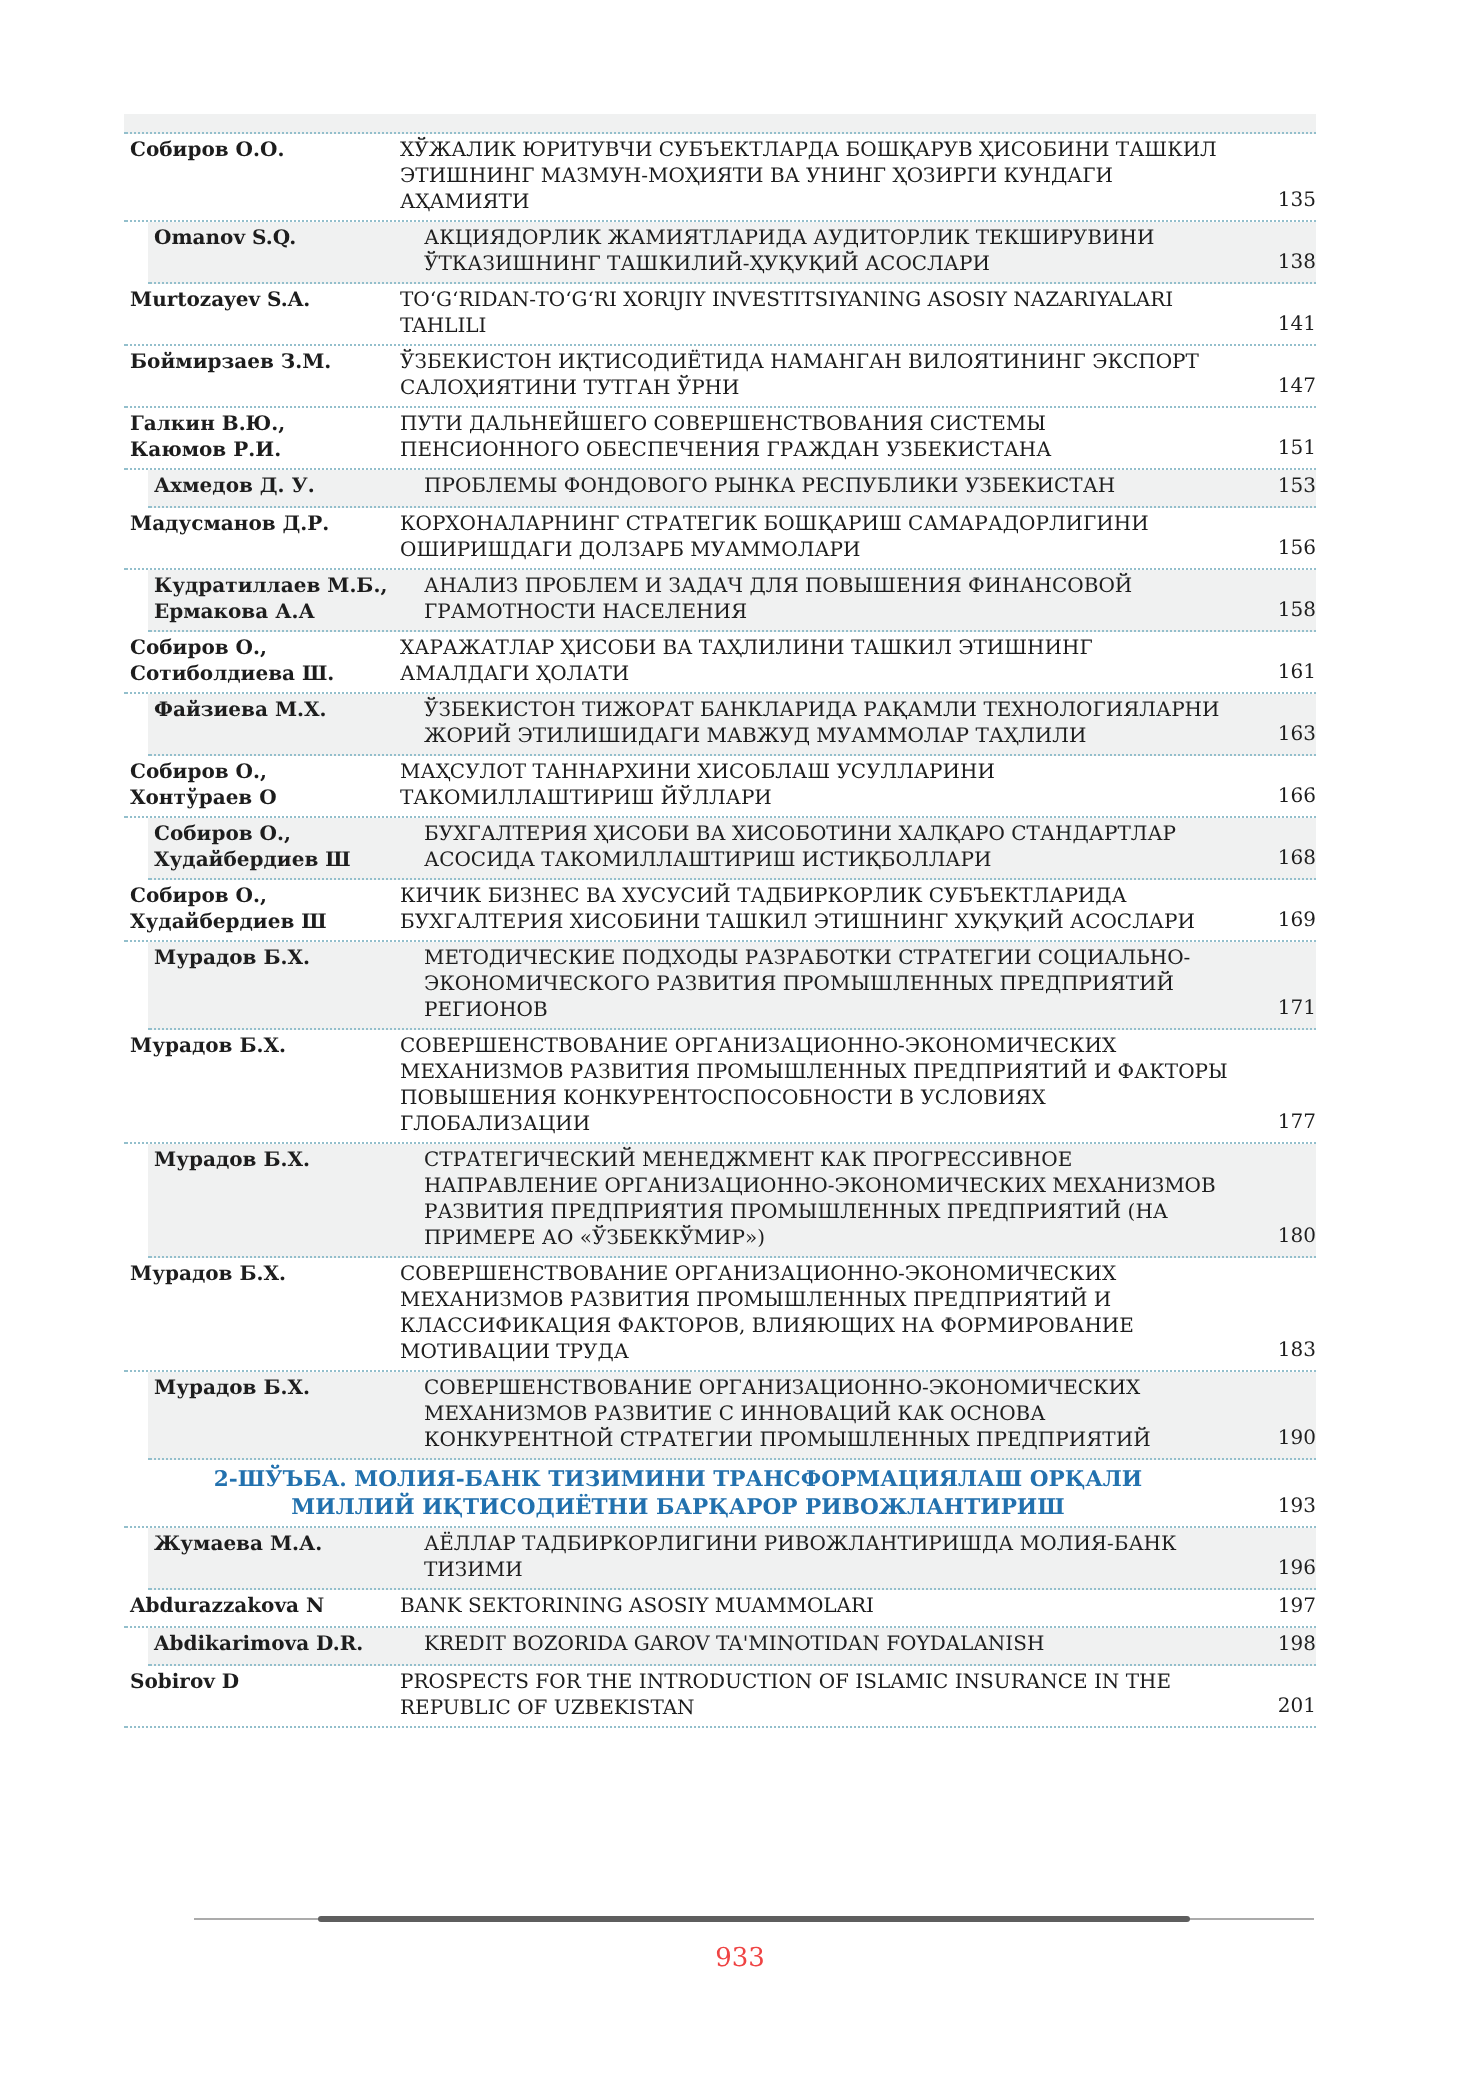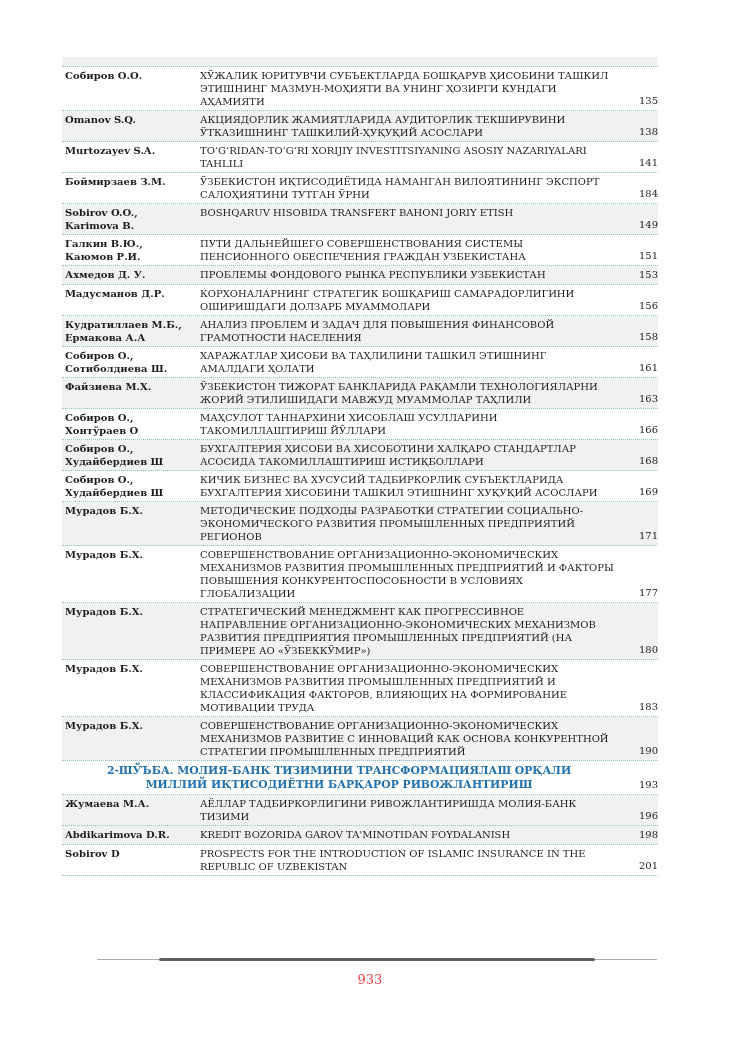--- a/index.html
+++ b/index.html
@@ -26,21 +26,21 @@
     background:var(--shade);
     border-bottom:1px dotted var(--divider);
   }
   .row{
     display:flex;
     border-bottom:1px dotted var(--divider);
     padding:2px 0 2px 0;
     font-size:10px;
     line-height:13px;
   }
-  .row.shaded{background:var(--shade);}
+  .row.shaded{background:var(--shade);margin-left:12px;}
   .author{
     width:138px;
     min-width:138px;
     box-sizing:border-box;
     padding:0 6px 0 3px;
     font-weight:bold;
     white-space:pre-line;
   }
   .title{
     flex:1;
@@ -101,27 +101,21 @@
     <div class="pagenum">138</div>
   </div>
       <div class="row">
     <div class="author">Murtozayev S.A.</div>
     <div class="title">TOʻGʻRIDAN-TOʻGʻRI XORIJIY INVESTITSIYANING ASOSIY NAZARIYALARI TAHLILI</div>
     <div class="pagenum">141</div>
   </div>
       <div class="row">
     <div class="author">Боймирзаев З.М.</div>
     <div class="title">ЎЗБЕКИСТОН ИҚТИСОДИЁТИДА НАМАНГАН ВИЛОЯТИНИНГ ЭКСПОРТ САЛОҲИЯТИНИ ТУТГАН ЎРНИ</div>
-    <div class="pagenum">184</div>
-  </div>
-      <div class="row shaded">
-    <div class="author">Sobirov O.O.,
-Karimova B.</div>
-    <div class="title">BOSHQARUV HISOBIDA TRANSFERT BAHONI JORIY ETISH</div>
-    <div class="pagenum">149</div>
+    <div class="pagenum">147</div>
   </div>
       <div class="row">
     <div class="author">Галкин В.Ю.,
 Каюмов Р.И.</div>
     <div class="title">ПУТИ ДАЛЬНЕЙШЕГО СОВЕРШЕНСТВОВАНИЯ СИСТЕМЫ ПЕНСИОННОГО ОБЕСПЕЧЕНИЯ ГРАЖДАН УЗБЕКИСТАНА</div>
     <div class="pagenum">151</div>
   </div>
       <div class="row shaded">
     <div class="author">Ахмедов Д. У.</div>
     <div class="title">ПРОБЛЕМЫ ФОНДОВОГО РЫНКА РЕСПУБЛИКИ УЗБЕКИСТАН</div>
@@ -194,20 +188,25 @@
   </div>
       <div class="row section">
     <div class="section-title">2-ШЎЪБА. МОЛИЯ-БАНК ТИЗИМИНИ ТРАНСФОРМАЦИЯЛАШ ОРҚАЛИ МИЛЛИЙ ИҚТИСОДИЁТНИ БАРҚАРОР РИВОЖЛАНТИРИШ</div>
     <div class="pagenum">193</div>
   </div>
       <div class="row shaded">
     <div class="author">Жумаева М.А.</div>
     <div class="title">АЁЛЛАР ТАДБИРКОРЛИГИНИ РИВОЖЛАНТИРИШДА МОЛИЯ-БАНК ТИЗИМИ</div>
     <div class="pagenum">196</div>
   </div>
+      <div class="row">
+    <div class="author">Abdurazzakova N</div>
+    <div class="title">BANK SEKTORINING ASOSIY MUAMMOLARI</div>
+    <div class="pagenum">197</div>
+  </div>
       <div class="row shaded">
     <div class="author">Abdikarimova D.R.</div>
     <div class="title">KREDIT BOZORIDA GAROV TA'MINOTIDAN FOYDALANISH</div>
     <div class="pagenum">198</div>
   </div>
       <div class="row">
     <div class="author">Sobirov D</div>
     <div class="title">PROSPECTS FOR THE INTRODUCTION OF ISLAMIC INSURANCE IN THE REPUBLIC OF UZBEKISTAN</div>
     <div class="pagenum">201</div>
   </div>

